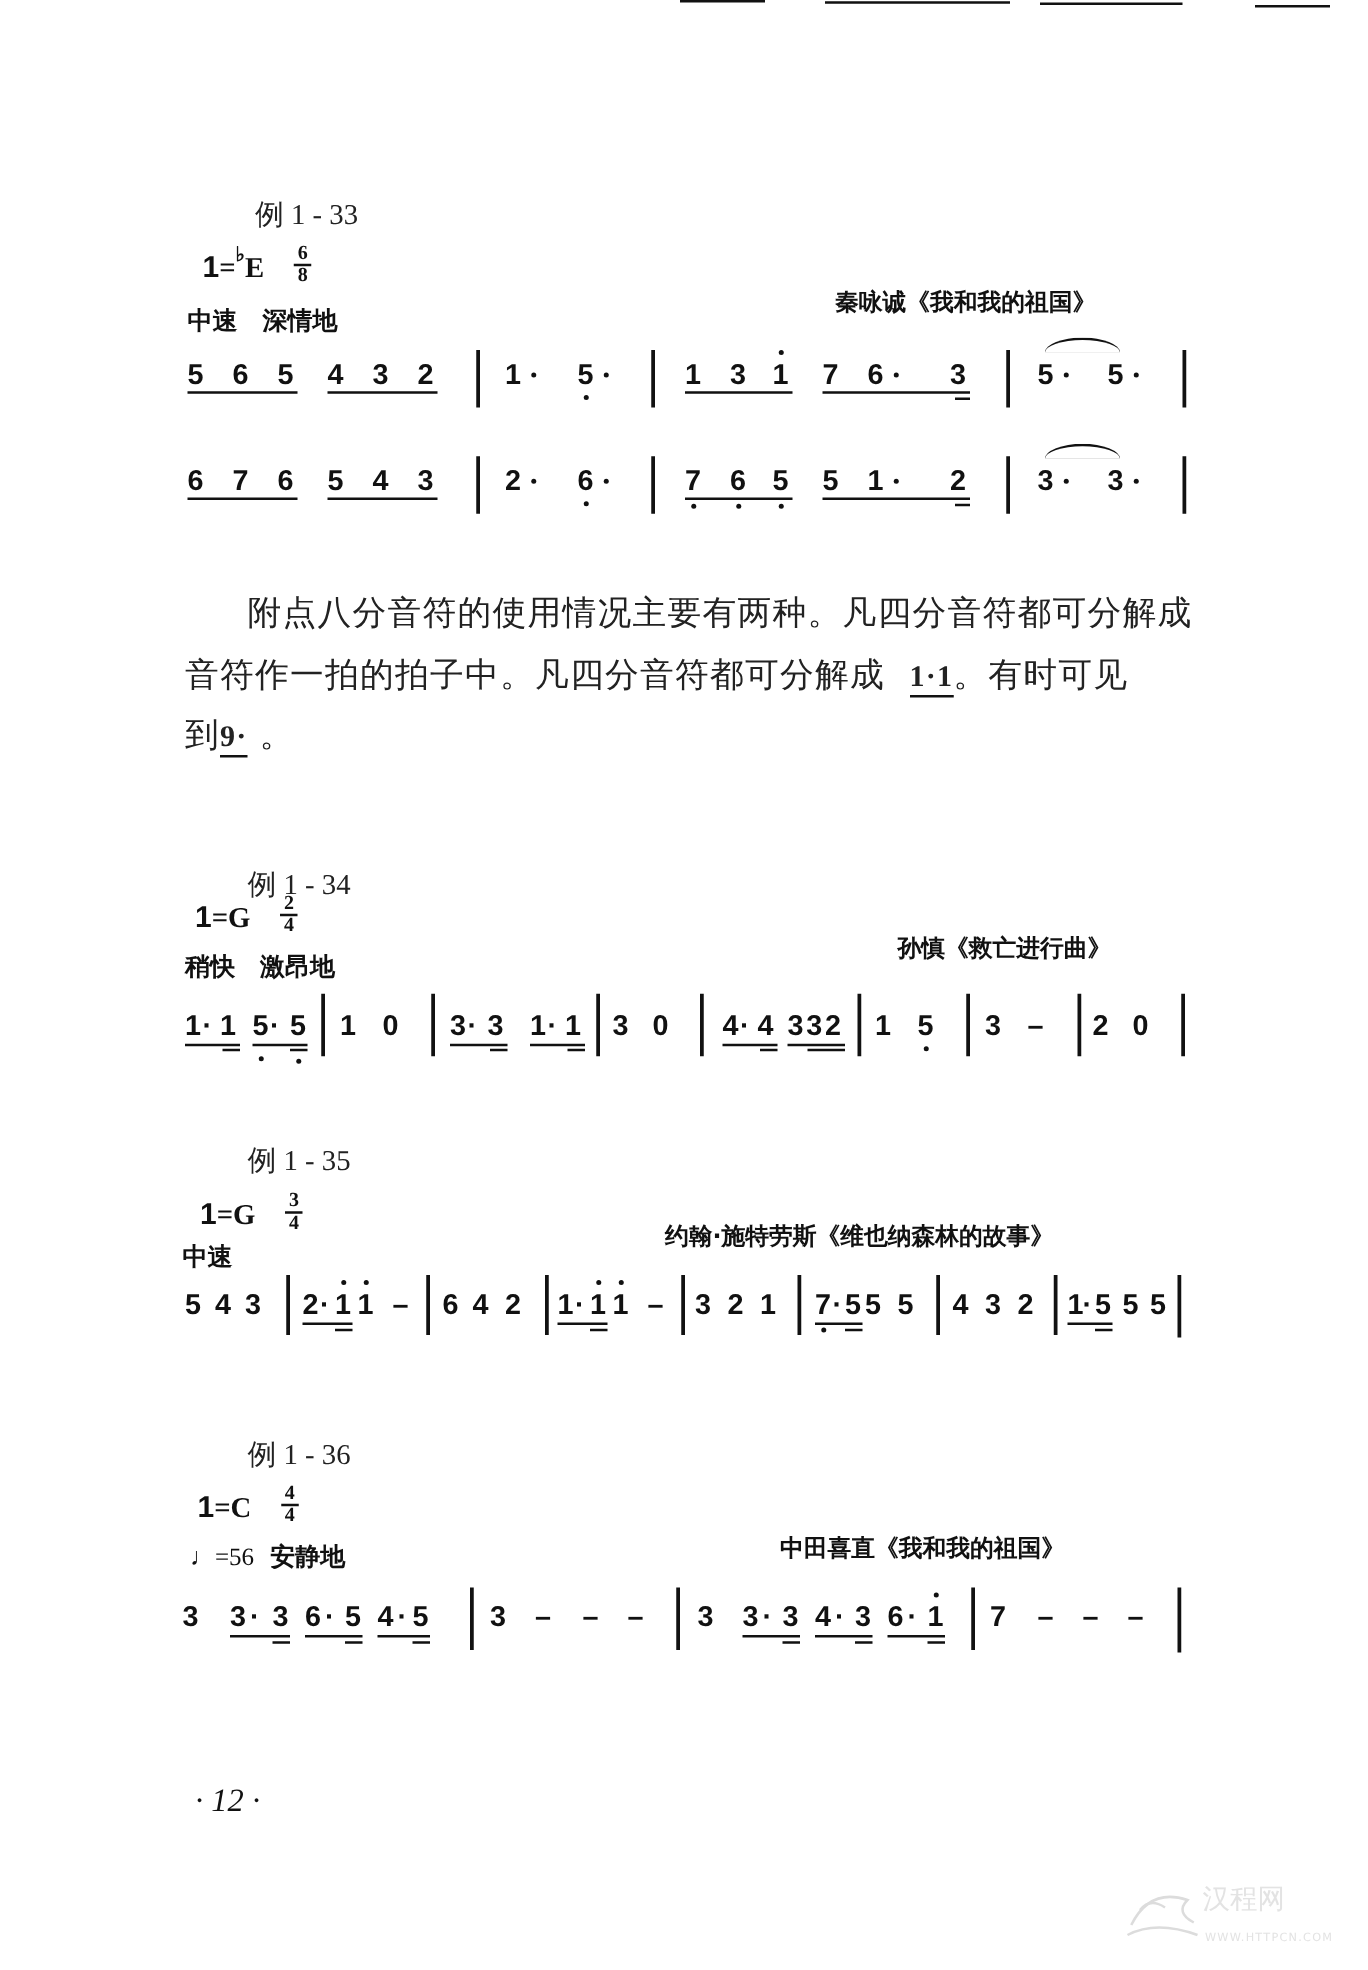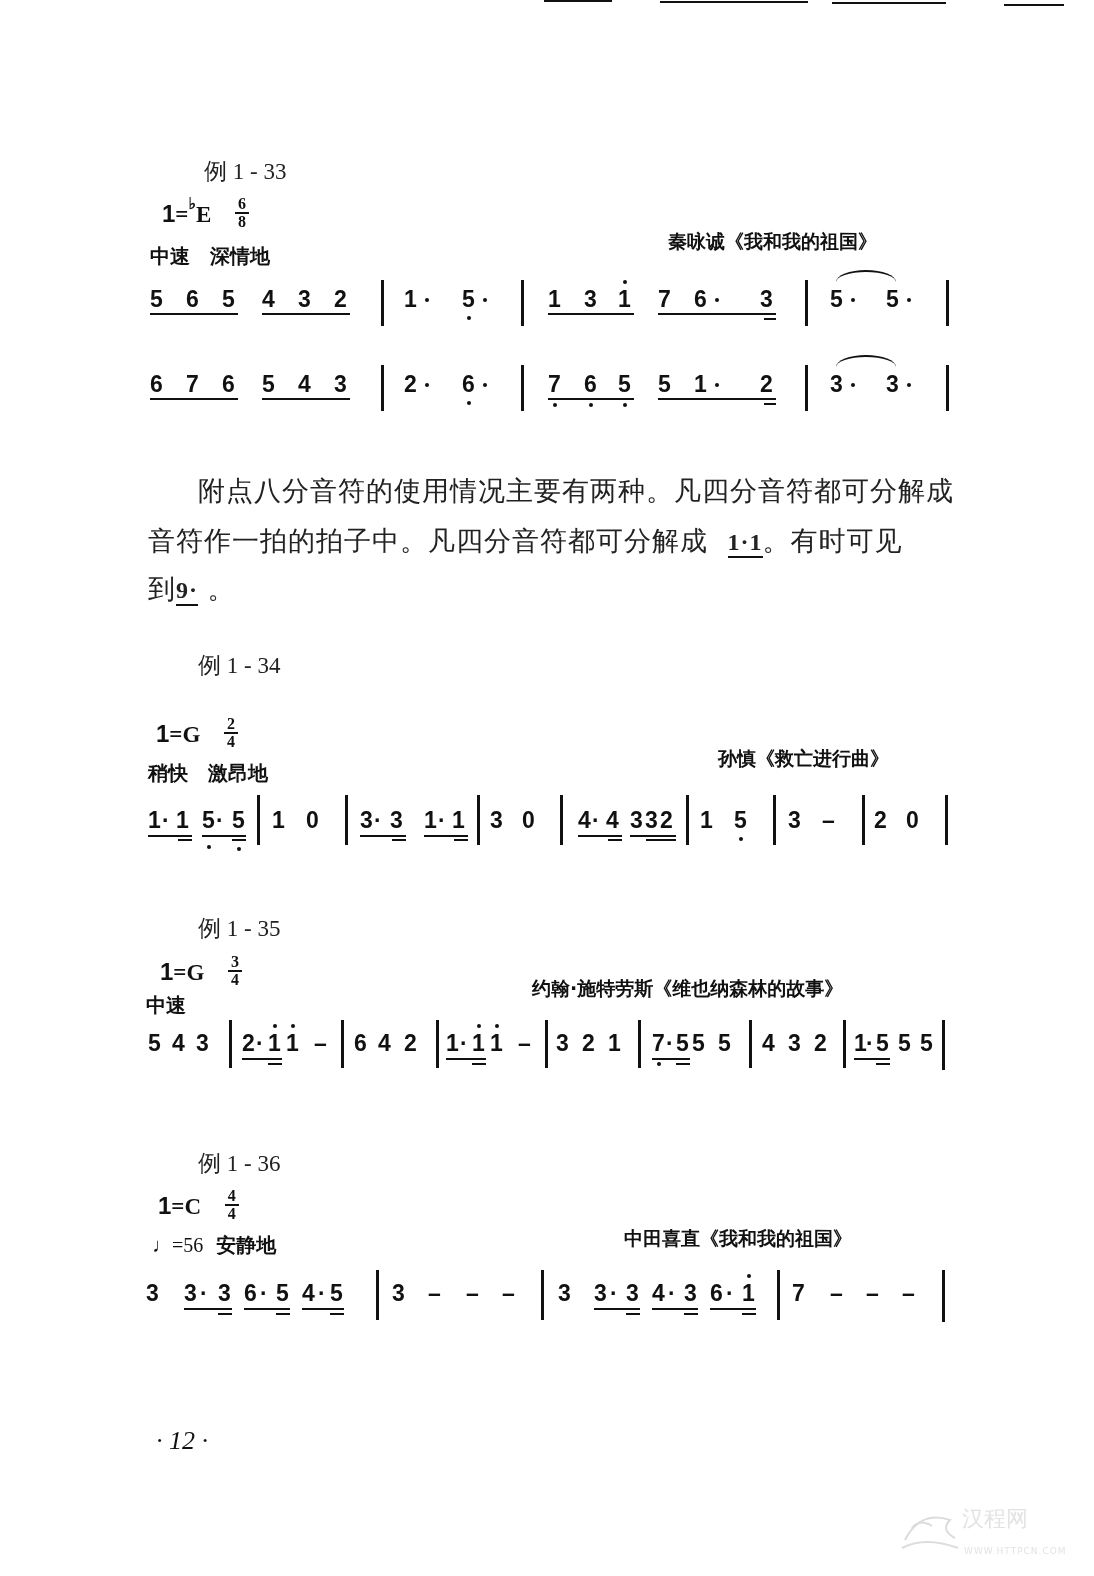--- a/index.html
+++ b/index.html
@@ -124,21 +124,21 @@
 <div class="abs para" style="left:198px;top:466px">附点八分音符的使用情况主要有两种。凡四分音符都可分解成</div>
 <div class="abs para" style="left:148px;top:516px;white-space:nowrap">
   <span>音符作一拍的拍子中。凡四分音符都可分解成</span>
   <span class="inlnum" style="border-bottom:2px solid #111;margin-left:10px;line-height:28px">1·1</span><span>。有时可见</span>
 </div>
 <div class="abs para" style="left:148px;top:564px;white-space:nowrap">
   <span>到</span><span class="inlnum" style="border-bottom:2px solid #111;line-height:28px">9·</span>
   <span>。</span>
 </div>
 
-<div class="abs ex-label" style="left:198px;top:650px">例 1 - 34</div>
+<div class="abs ex-label" style="left:198px;top:692px">例 1 - 34</div>
 <div class="abs key" style="left:156px;top:720px">
   <span class="one">1</span>=G
   <span class="frac">
       <span>2</span>
       <span class="bar"></span>
       <span>4</span>
     </span>
 </div>
 <div class="abs tempo" style="left:148px;top:760px">稍快　激昂地</div>
 <div class="abs source" style="left:718px;top:746px">孙慎《救亡进行曲》</div>

